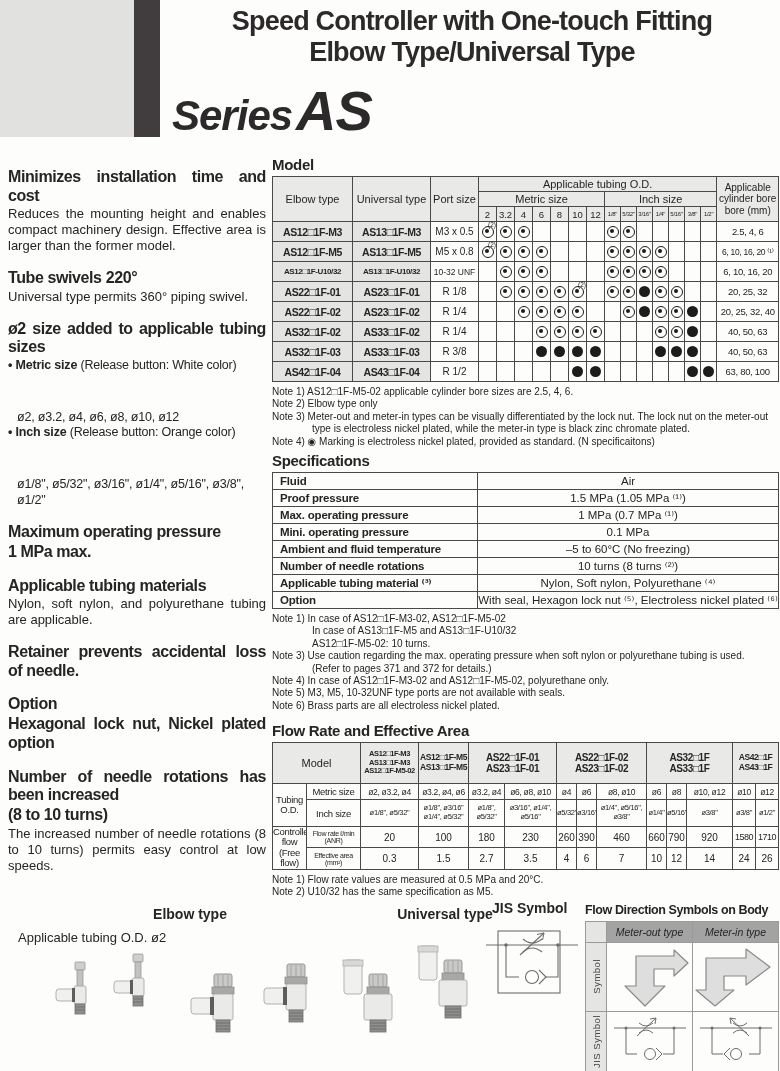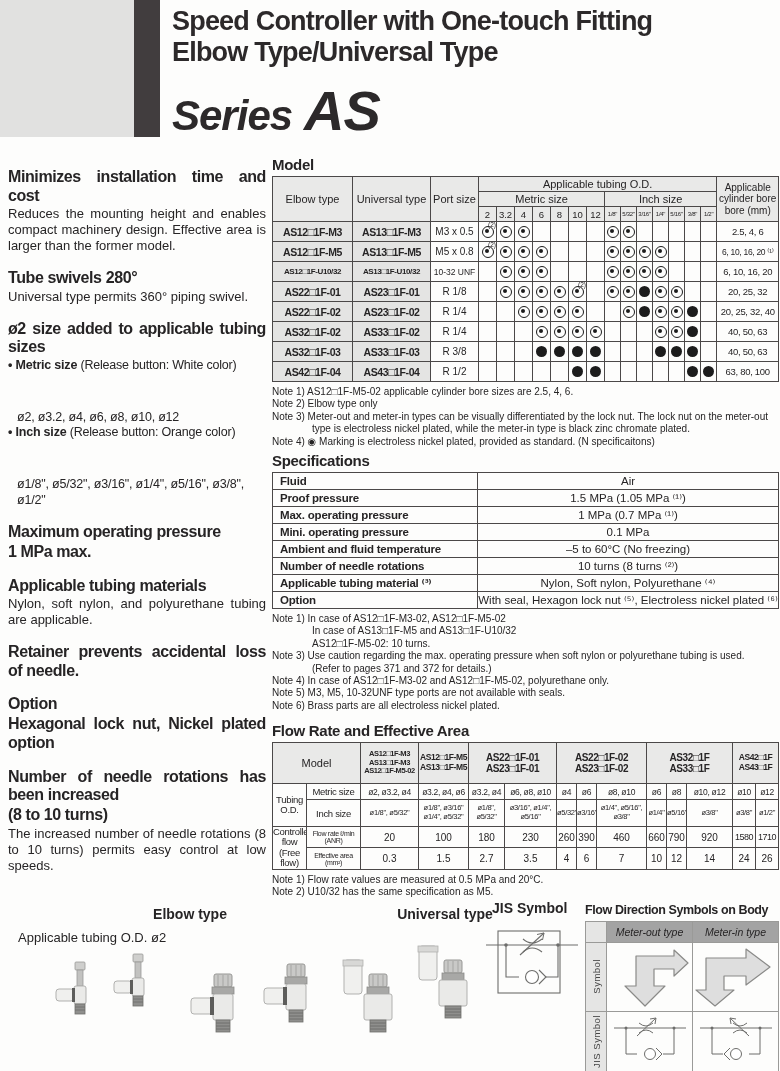--- a/index.html
+++ b/index.html
@@ -6,24 +6,24 @@
   body{
     width:780px;height:1071px;position:relative;background:#fdfdfc;
     font-family:"Liberation Sans","DejaVu Sans",sans-serif;color:#262425;
     overflow:hidden;-webkit-font-smoothing:antialiased;
   }
   .abs{position:absolute;}
   
   .gray-block{left:0;top:0;width:134px;height:137px;background:#e1e1e0;}
   .dark-bar{left:134px;top:0;width:26px;height:137px;background:#413d3e;}
   .titles{left:172px;top:6px;width:600px;font-weight:bold;font-size:27px;
-          letter-spacing:-0.8px;line-height:1.14;color:#2c292a;}
+          letter-spacing:-0.8px;line-height:1.14;color:#2c292a;text-align:center;}
   .series{left:172px;top:78px;font-style:italic;font-weight:bold;color:#2c292a;letter-spacing:-1px;}
   .series .w1{font-size:42px;}
-  .series .w2{font-size:56px;margin-left:12px;text-align:right;}
+  .series .w2{font-size:56px;margin-left:4px;text-align:right;}
   
   .leftcol{left:8px;top:168px;width:258px;}
   .lc-h{font-size:16px;font-weight:bold;line-height:1.17;text-align:justify;margin:0 0 1px 0;letter-spacing:-0.4px;}
   .lc-b{font-size:13px;line-height:1.22;text-align:justify;margin:0;}
   .lc-sec{margin-bottom:15px;}
   .bullet{font-size:12.5px;line-height:1.25;letter-spacing:-0.2px;}
   .bullet .bl{font-weight:bold;}
   .bullet .bs{display:block;padding-left:9px;margin-top:36px;}
   
   .rightcol{left:272px;top:156px;width:506px;}
@@ -97,21 +97,21 @@
 <div class="abs series">
   <span class="w1">Series</span><span class="w2">AS</span>
 </div>
 
 <div class="abs leftcol">
   <div class="lc-sec">
     <p class="lc-h">Minimizes installation time and cost</p>
     <p class="lc-b">Reduces the mounting height and enables compact machinery design. Effective area is larger than the former model.</p>
   </div>
   <div class="lc-sec">
-    <p class="lc-h">Tube swivels 280°</p>
+    <p class="lc-h">Tube swivels 220°</p>
     <p class="lc-b">Universal type permits 360° piping swivel.</p>
   </div>
   <div class="lc-sec">
     <p class="lc-h">ø2 size added to applicable tubing sizes</p>
     <div class="bullet">
       <span class="bl">• Metric size</span><span> (Release button: White color)</span>
       <span class="bs">ø2, ø3.2, ø4, ø6, ø8, ø10, ø12</span>
     </div>
     <div class="bullet">
       <span class="bl">• Inch size</span><span> (Release button: Orange color)</span>

